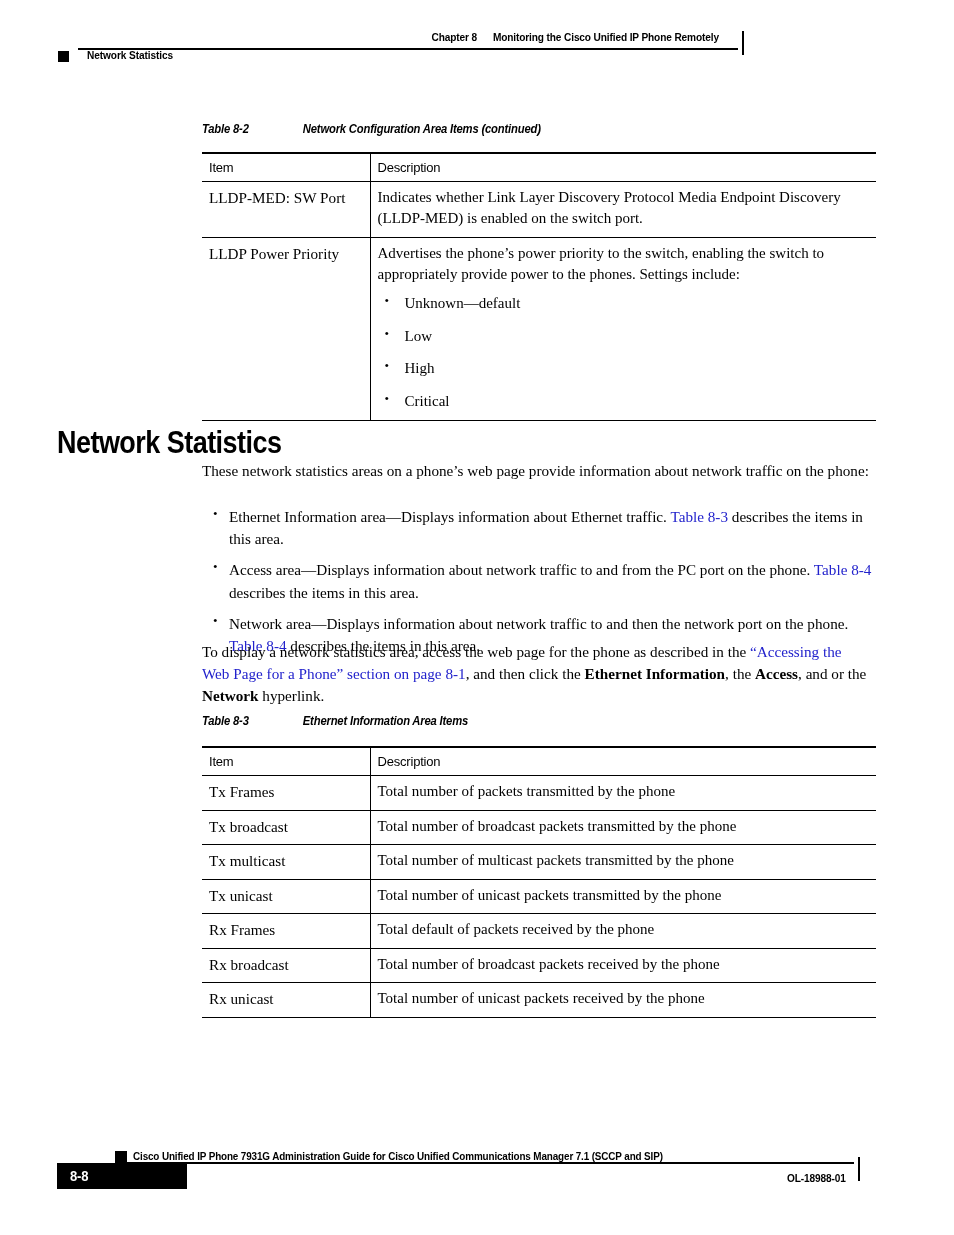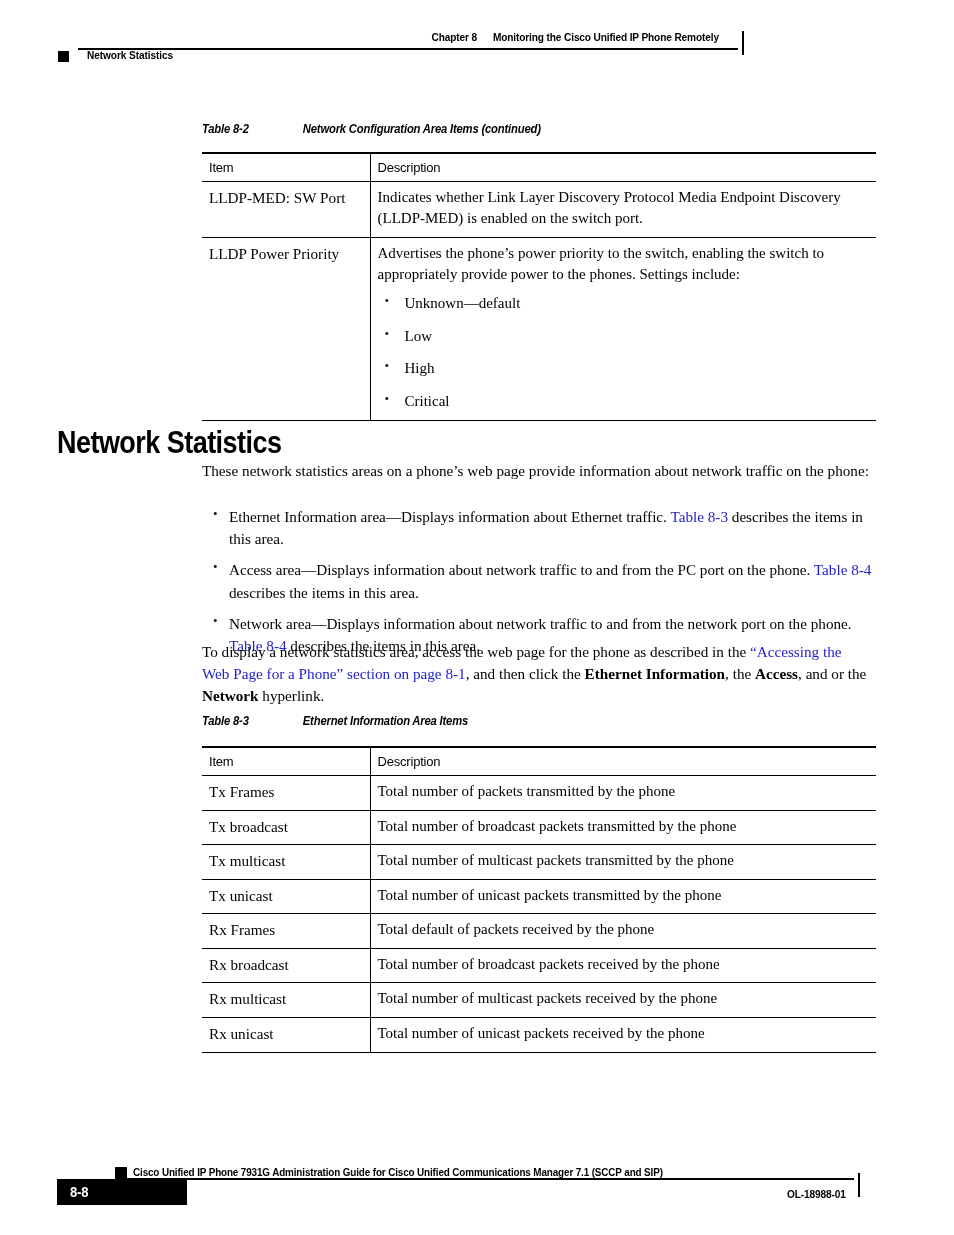--- a/index.html
+++ b/index.html
@@ -199,21 +199,21 @@
   a.xref, .xref {
     color: #2222cc;
     text-decoration: none;
   }
   .bold { font-weight: bold; }
 
   
   .page-footer {
     position: absolute;
     left: 0;
-    bottom: 0;
+    bottom: 16px;
     width: 938px;
     height: 90px;
   }
   .ftr-rule {
     position: absolute;
     left: 115px;
     right: 84px;
     bottom: 55px;
     height: 1.6px;
     background: #000;
@@ -333,21 +333,21 @@
 <h1 class="section-heading">Network Statistics</h1>
 
 <div class="body-col" style="top:460px;">
   <p class="body-para">These network statistics areas on a phone’s web page provide information about network traffic on the phone:</p>
 </div>
 
 <div class="body-col" style="top:506px;">
   <ul class="body-bullets">
     <li><span>Ethernet Information area—Displays information about Ethernet traffic. </span><a class="xref" href="#">Table 8-3</a><span> describes the items in this area.</span></li>
     <li><span>Access area—Displays information about network traffic to and from the PC port on the phone. </span><a class="xref" href="#">Table 8-4</a><span> describes the items in this area.</span></li>
-    <li><span>Network area—Displays information about network traffic to and from the network port on the phone. </span><a class="xref" href="#">Table 8-4</a><span> describes the items in this area.</span></li>
+    <li><span>Network area—Displays information about network traffic to and then the network port on the phone. </span><a class="xref" href="#">Table 8-4</a><span> describes the items in this area.</span></li>
   </ul>
 </div>
 
 <div class="body-col" style="top:641px;">
   <p class="body-para"><span>To display a network statistics area, access the web page for the phone as described in the </span><a class="xref" href="#">“Accessing the Web Page for a Phone” section on page 8-1</a><span>, and then click the </span><span class="bold">Ethernet Information</span><span>, the </span><span class="bold">Access</span><span>, and or the </span><span class="bold">Network</span><span> hyperlink.</span></p>
 </div>
 
 <div class="tbl-caption" style="left:202px; top:714px;">
   <span class="cap-num">Table 8-3</span><span>Ethernet Information Area Items</span>
 </div>
@@ -380,24 +380,20 @@
       <td class="cell-item">Tx unicast</td>
       <td>Total number of unicast packets transmitted by the phone</td>
     </tr>
     <tr>
       <td class="cell-item">Rx Frames</td>
       <td>Total default of packets received by the phone</td>
     </tr>
     <tr>
       <td class="cell-item">Rx broadcast</td>
       <td>Total number of broadcast packets received by the phone</td>
-    </tr>
-    <tr>
-      <td class="cell-item">Rx multicast</td>
-      <td>Total number of multicast packets received by the phone</td>
     </tr>
     <tr>
       <td class="cell-item">Rx unicast</td>
       <td>Total number of unicast packets received by the phone</td>
     </tr>
   </tbody>
 </table>
 
 <div class="page-footer">
   <div class="ftr-square"></div>

